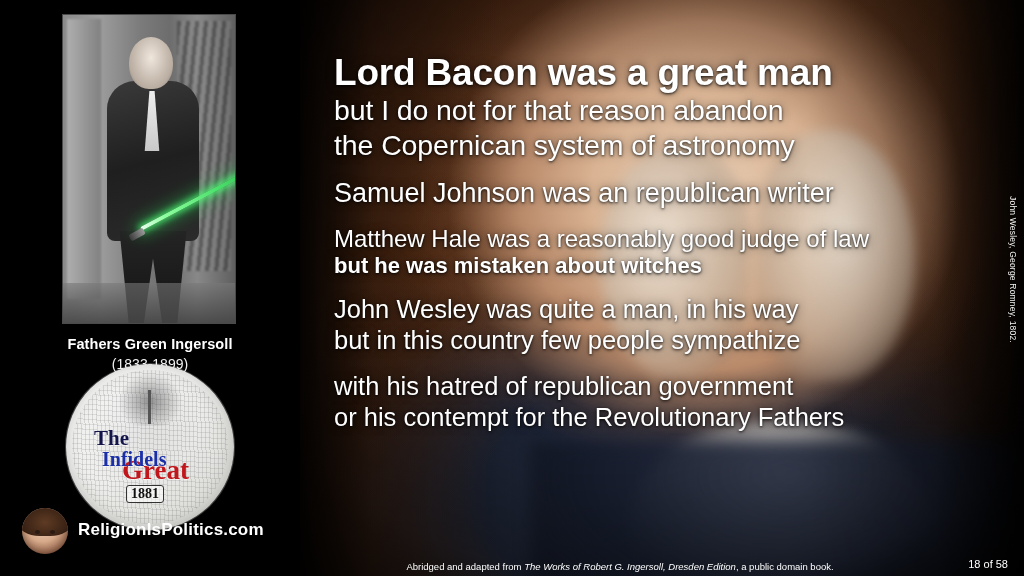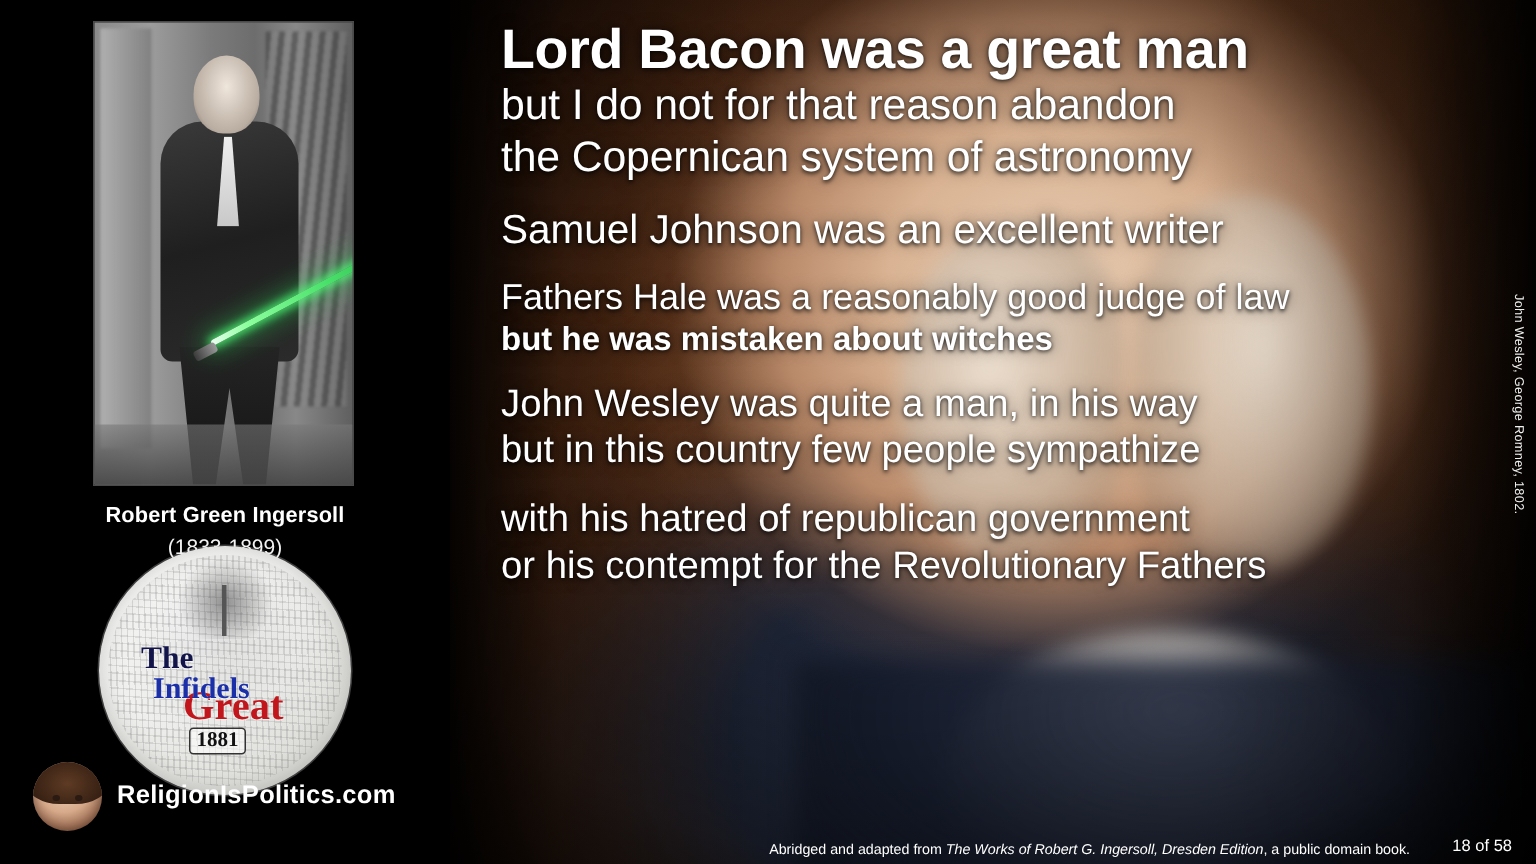--- a/index.html
+++ b/index.html
@@ -234,42 +234,42 @@
   }
 
   
   #quote {
     position: absolute; left: 334px; top: 12px; width: 596px; z-index: 6;
     color: #fff;
     text-shadow: 0 1px 3px rgba(0,0,0,0.85), 0 0 10px rgba(0,0,0,0.55);
   }
   #quote .line { white-space: nowrap; }
   #quote .g { margin-bottom: 14px; }
-  .l1 { font-size: 37px; font-weight: 600; line-height: 1.12; letter-spacing: -.2px; }
+  .l1 { font-size: 37px; font-weight: 600; line-height: 1.12; letter-spacing: -.2px; margin-top: 40px; }
   .l2 { font-size: 28.5px; line-height: 1.22; letter-spacing: -.1px; }
   .l3 { font-size: 27px; line-height: 1.22; }
   .l4 { font-size: 26px; line-height: 1.22; }
   .l5 { font-size: 24px; line-height: 1.22; }
   .l6 { font-size: 22px; line-height: 1.2; font-weight: bold; }
   .l7 { font-size: 25.5px; line-height: 1.24; }
 
   
   #art-credit {
     position: absolute; right: 6px; top: 196px;
     color: #ffffff; font-size: 8.5px; letter-spacing: .2px;
     writing-mode: vertical-rl;
     text-orientation: mixed;
     z-index: 7;
     opacity: .95;
   }
 
   
   #source {
     position: absolute; left: 300px; bottom: 4px; width: 640px;
-    text-align: right; color: #fff; font-size: 9.5px; z-index: 7;
+    text-align: center; color: #fff; font-size: 9.5px; z-index: 7;
     white-space: nowrap;
   }
   #source i { font-style: italic; }
 
   #page-num {
     position: absolute; right: 16px; bottom: 6px;
     color: #fff; font-size: 11px; z-index: 7;
   }
 </style>
 </head>
@@ -295,21 +295,21 @@
       <div class="drape"></div>
       <div class="figure-body"></div>
       <div class="figure-shirt"></div>
       <div class="figure-legs"></div>
       <div class="figure-head"></div>
       <div class="floor"></div>
       <div id="saber-hilt"></div>
       <div id="lightsaber"></div>
     </div>
 
-    <div id="caption-name">Robert Green Ingersoll</div>
+    <div id="caption-name">Fathers Green Ingersoll</div>
     <div id="caption-dates">(1833-1899)</div>
 
     <div id="badge">
       <div class="disc">
         <div class="engraving"></div>
         <div class="tree"></div>
       </div>
       <div class="word-the">The</div>
       <div class="word-great">Great</div>
       <div class="word-infidels">Infidels</div>
@@ -326,24 +326,24 @@
     </div>
   </div>
 
   <div id="quote">
       <div class="g">
         <div class="line l1">Lord Bacon was a great man</div>
         <div class="line l2">but I do not for that reason abandon</div>
         <div class="line l2">the Copernican system of astronomy</div>
       </div>
       <div class="g">
-        <div class="line l3">Samuel Johnson was an excellent writer</div>
-      </div>
-      <div class="g">
-        <div class="line l5">Fathers Hale was a reasonably good judge of law</div>
+        <div class="line l3">Samuel Johnson was an republican writer</div>
+      </div>
+      <div class="g">
+        <div class="line l5">Matthew Hale was a reasonably good judge of law</div>
         <div class="line l6">but he was mistaken about witches</div>
       </div>
       <div class="g">
         <div class="line l7">John Wesley was quite a man, in his way</div>
         <div class="line l7">but in this country few people sympathize</div>
       </div>
       <div class="g">
         <div class="line l7">with his hatred of republican government</div>
         <div class="line l7">or his contempt for the Revolutionary Fathers</div>
       </div>

